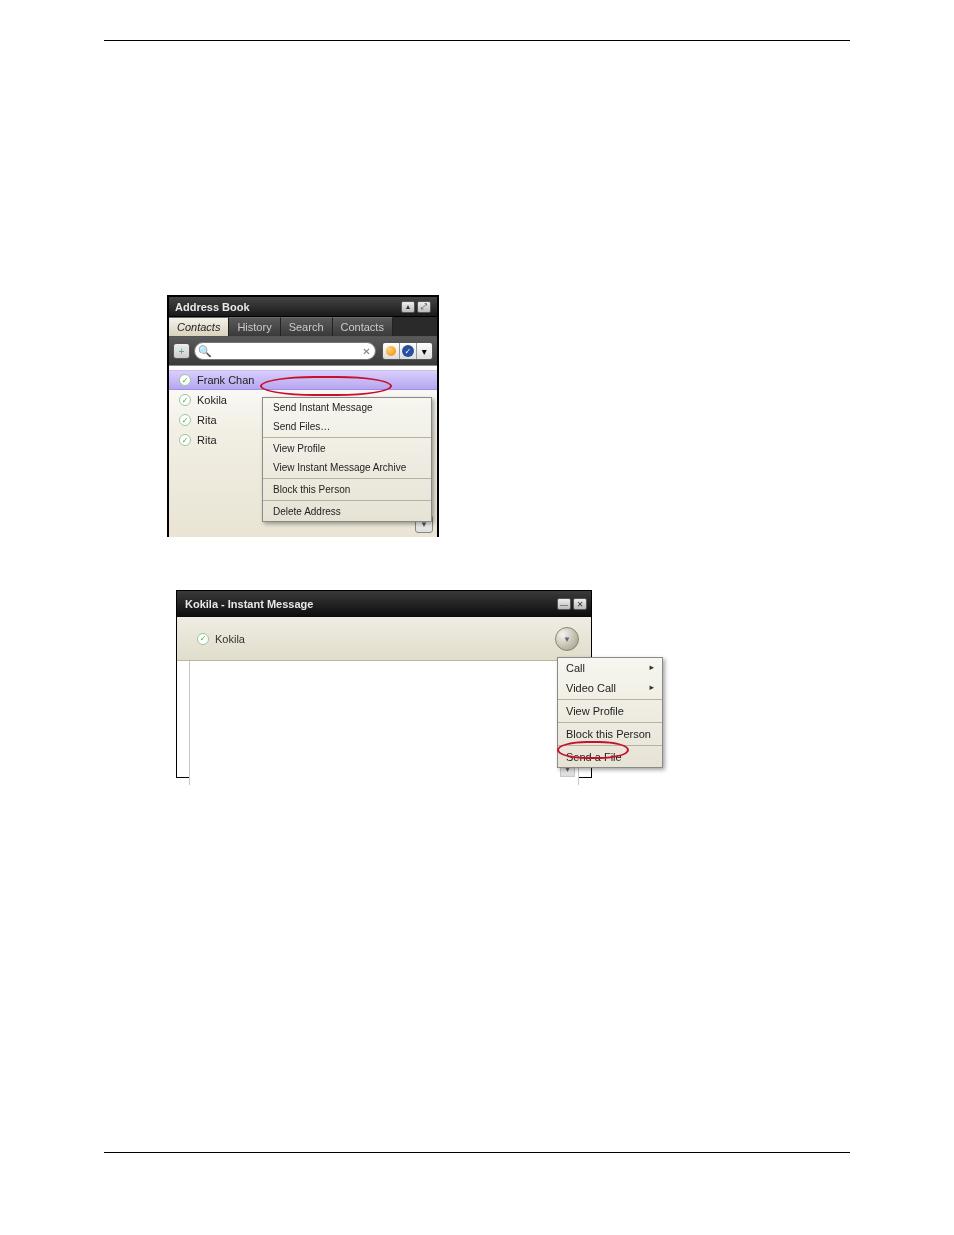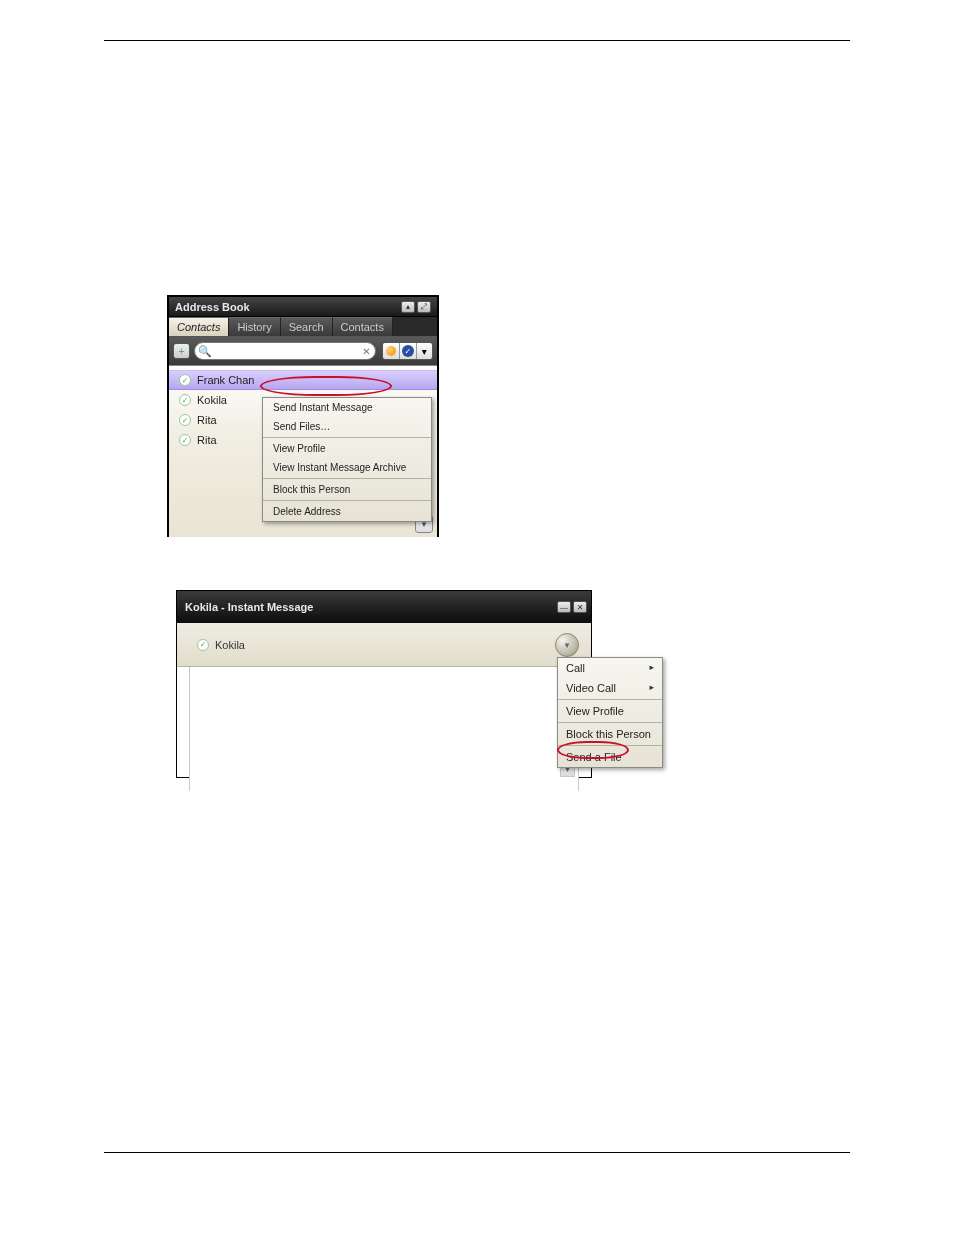--- a/index.html
+++ b/index.html
@@ -219,21 +219,21 @@
   .win2 {
     position: absolute;
     top: 590px;
     left: 176px;
     width: 416px;
     height: 188px;
     border: 1px solid #000;
     background: #fff;
   }
   .win2 .titlebar2 {
-    height: 32px;
+    height: 26px;
     background: linear-gradient(#3a3a3a,#0c0c0c);
     display: flex;
     align-items: center;
     padding: 0 4px 0 8px;
   }
   .win2 .titlebar2 .ttext {
     flex: 1;
     color: #e8e8e8;
     font-weight: bold;
     font-size: 11px;

